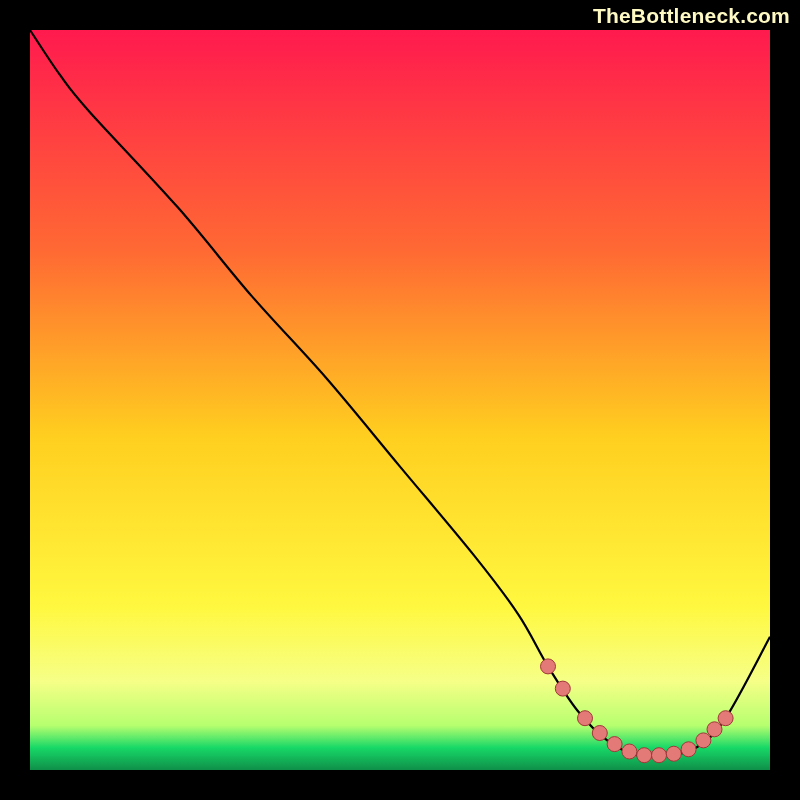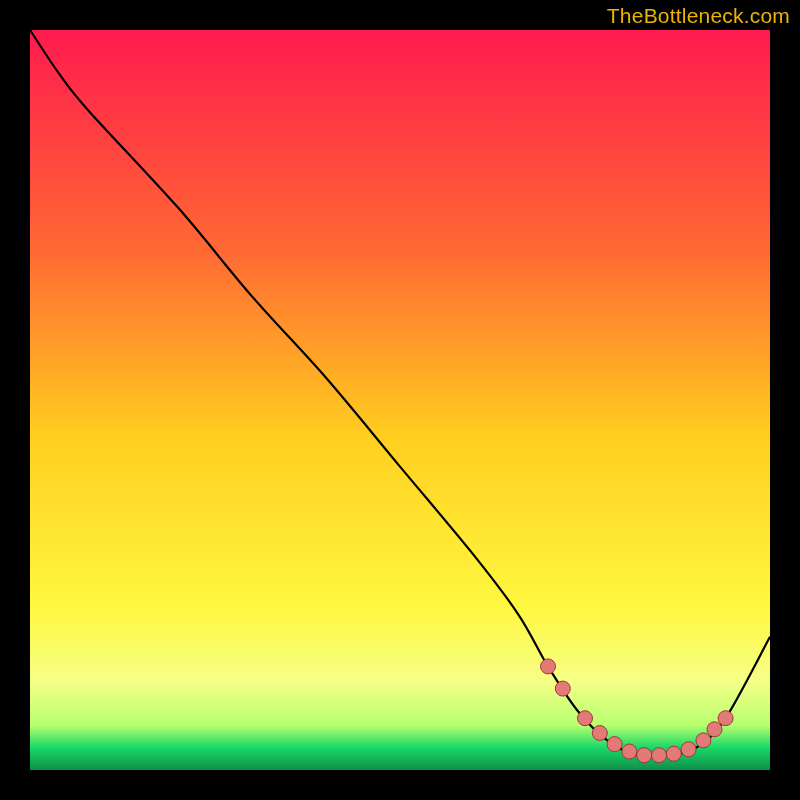--- a/index.html
+++ b/index.html
@@ -14,23 +14,23 @@
   .frame {
     position: relative;
     width: 800px;
     height: 800px;
     background: #000;
   }
   .watermark {
     position: absolute;
     top: 4px;
     right: 10px;
-    color: #eab308;
+    color: #fef9c3;
     font-size: 21px;
-    font-weight: 400;
+    font-weight: 700;
     letter-spacing: 0.2px;
     user-select: none;
   }
   svg {
     display: block;
   }
 </style>
 </head>
 <body>
 

